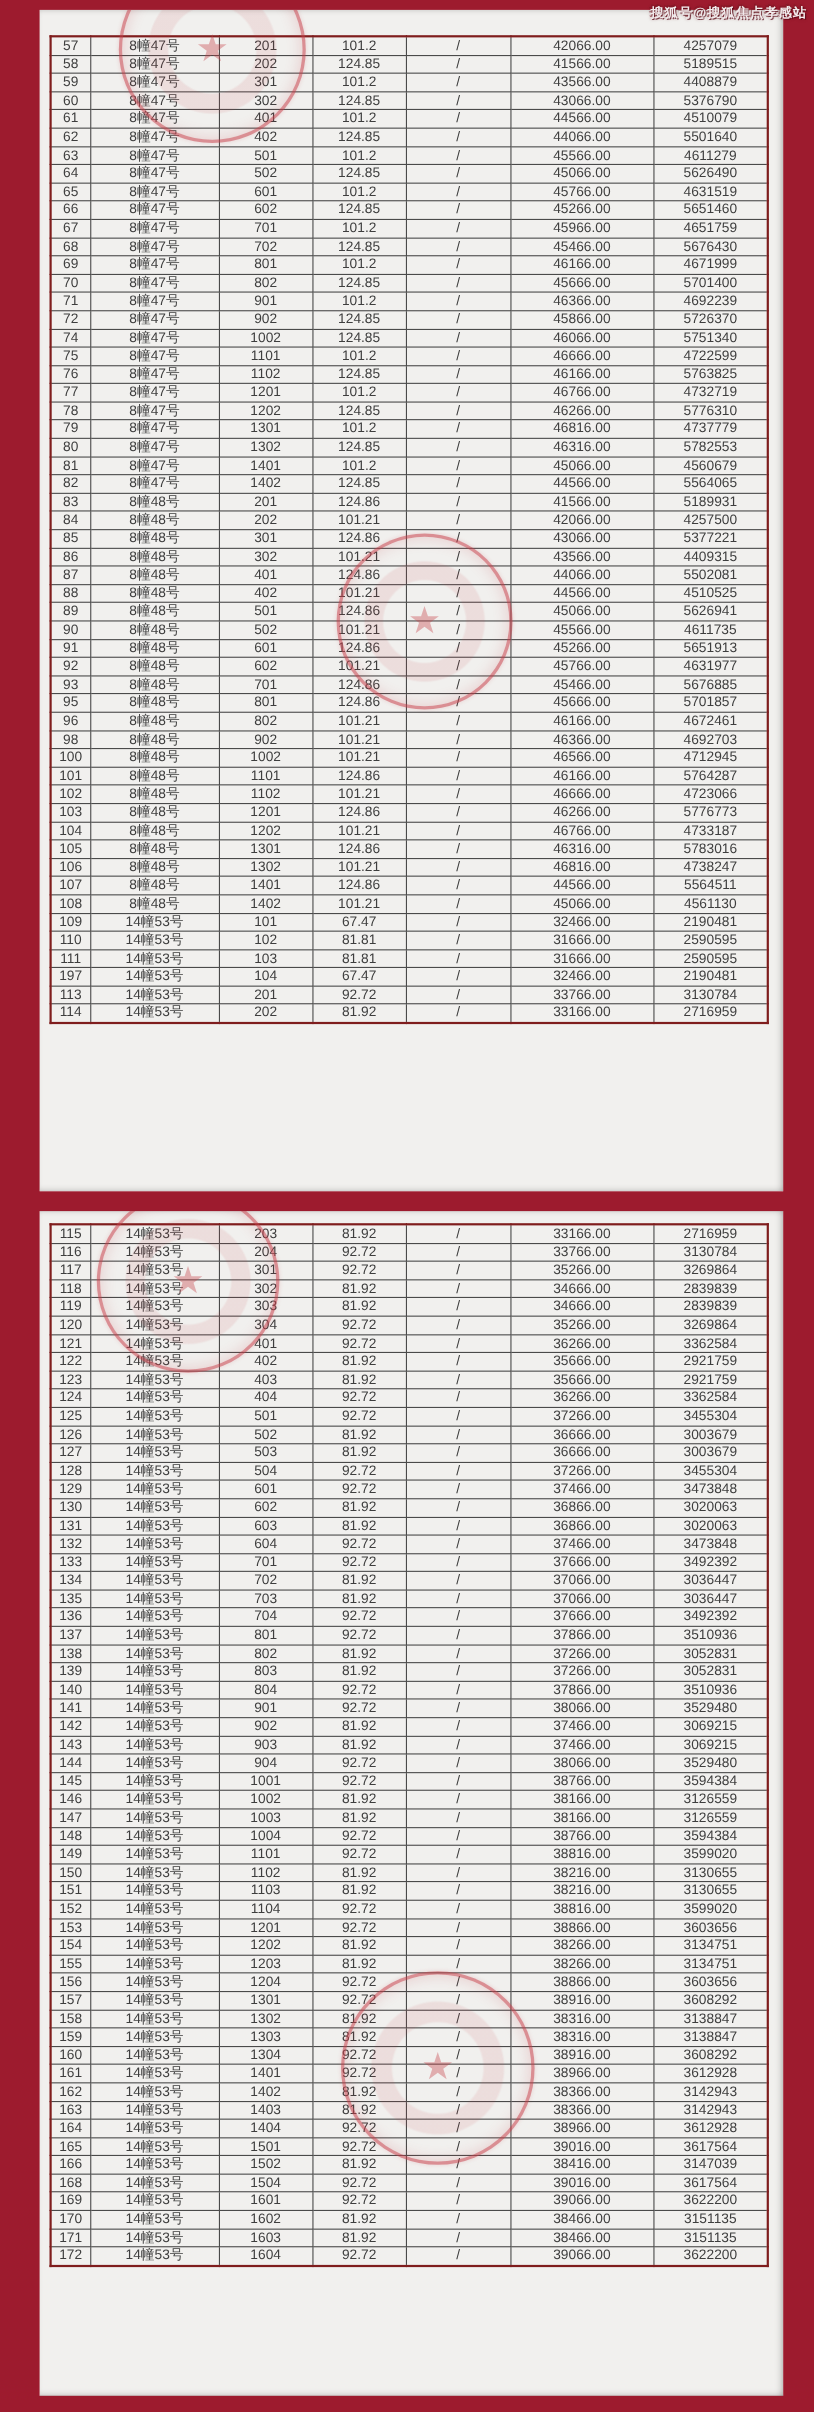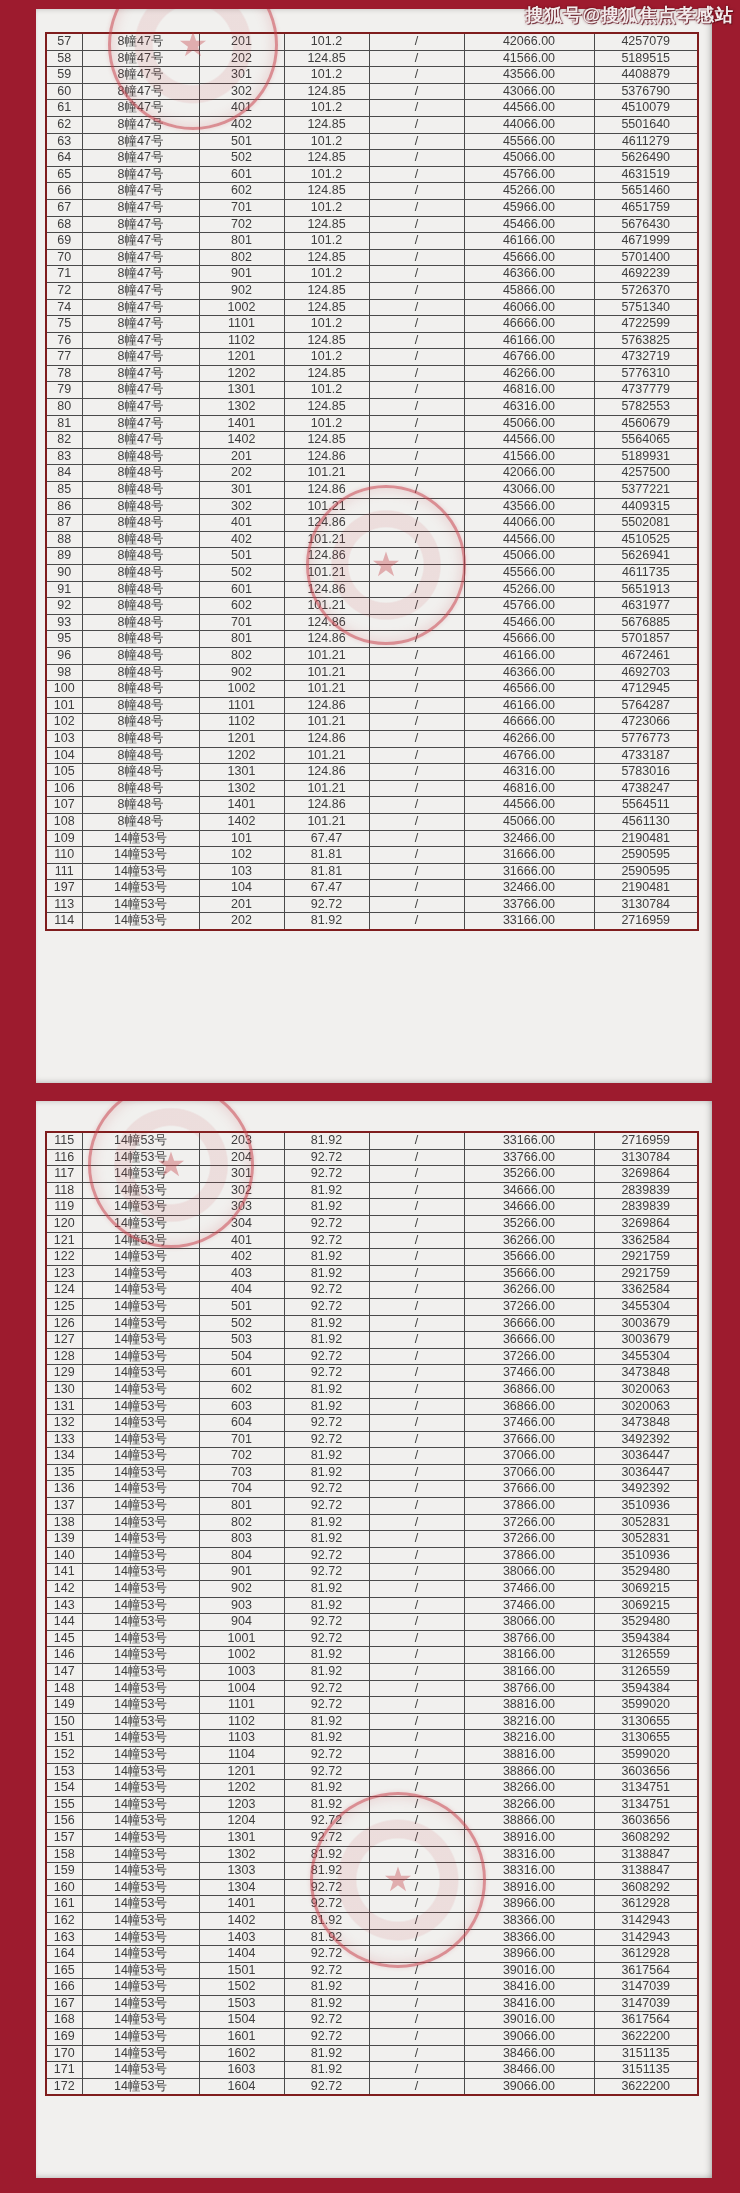--- a/index.html
+++ b/index.html
@@ -4,38 +4,38 @@
 <style>
   html,body{margin:0;padding:0;}
   body{
     width:740px;height:2193px;position:relative;overflow:hidden;
     background:var(--background-red,#9d1b2e);
     font-family:"Liberation Sans",sans-serif;
   }
   .watermark{
     position:absolute;top:3px;right:6px;z-index:5;
     color:var(--watermark-white,#f2ebec);
-    font-size:18px;font-weight:bold;letter-spacing:1px;
+    font-size:12px;font-weight:bold;letter-spacing:1px;
     text-shadow:1px 1px 0 rgba(90,10,22,.75),-1px -1px 0 rgba(120,25,35,.5),0 0 3px rgba(90,10,22,.6);
   }
   .panel{
     position:absolute;left:36px;width:676px;overflow:hidden;
     background:var(--panel-white,#f1f0ee);
     box-shadow:inset -5px 0 7px -4px rgba(0,0,0,.28),
                inset 0 -4px 7px -4px rgba(0,0,0,.22),
                inset 0 4px 6px -4px rgba(0,0,0,.15);
   }
   #panel1{top:9px;height:1074px;}
   #panel2{top:1101px;height:1077px;}
   table.price{
     border-collapse:collapse;table-layout:fixed;width:652px;
     margin:23px 0 0 9px;position:relative;z-index:2;
     border:2px solid #7f1d1d;
   }
-  #panel2 table.price{margin-top:30px;}
+  #panel2 table.price{margin-top:11px;}
   table.price td{
     border:1px solid #4a4a4a;height:15.6px;line-height:15.6px;padding:0;
     text-align:center;vertical-align:middle;
     font-size:12.5px;color:var(--text-dark,#3e3e3e);
     white-space:nowrap;overflow:hidden;
   }
   
   .stamp{
     position:absolute;z-index:3;border-radius:50%;
     border:3px solid rgba(198,62,72,.55);
@@ -1044,29 +1044,20 @@
         <tr>
           <td>166</td>
           <td>14幢53号</td>
           <td>1502</td>
           <td>81.92</td>
           <td>/</td>
           <td>38416.00</td>
           <td>3147039</td>
         </tr>
         <tr>
-          <td>167</td>
-          <td>14幢53号</td>
-          <td>1503</td>
-          <td>81.92</td>
-          <td>/</td>
-          <td>38416.00</td>
-          <td>3147039</td>
-        </tr>
-        <tr>
           <td>168</td>
           <td>14幢53号</td>
           <td>1504</td>
           <td>92.72</td>
           <td>/</td>
           <td>39016.00</td>
           <td>3617564</td>
         </tr>
         <tr>
           <td>169</td>

